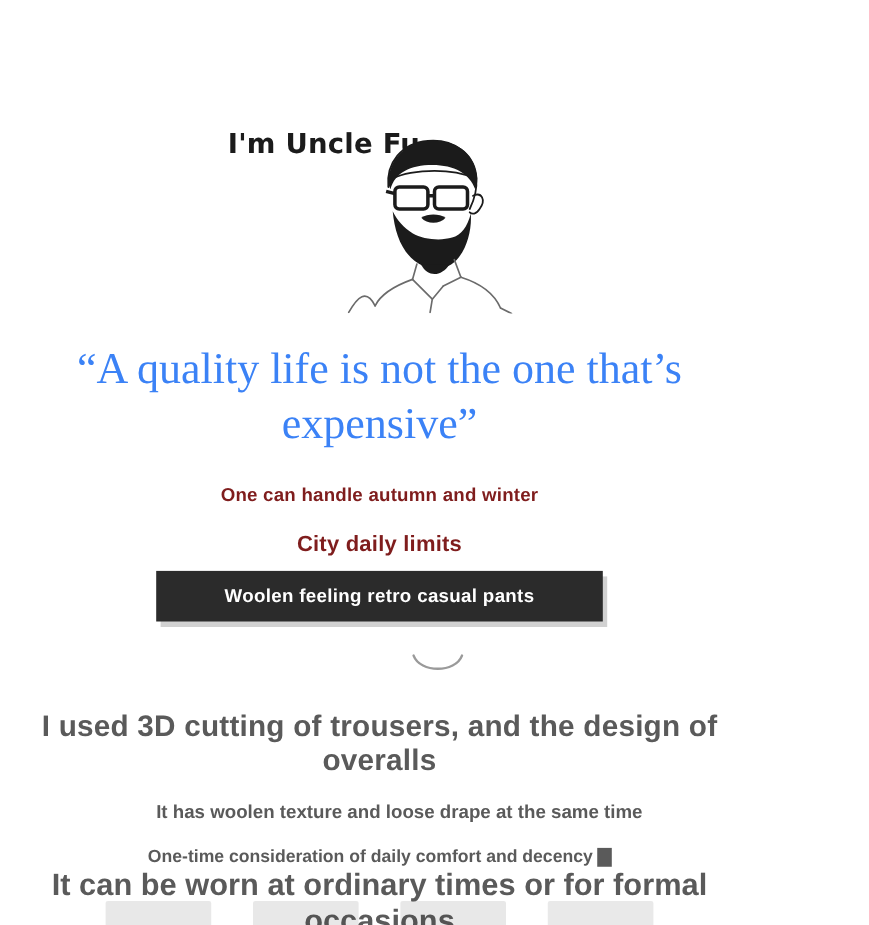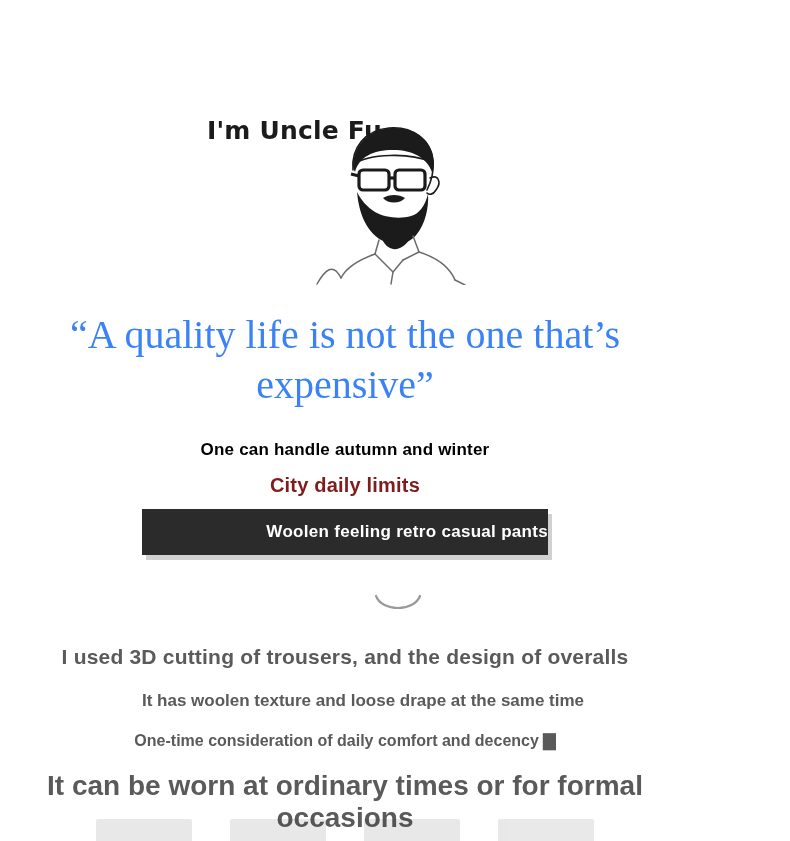--- a/index.html
+++ b/index.html
@@ -67,22 +67,22 @@
   .mid {
     position: absolute;
     left: 0;
     right: 0;
     top: 440px;
     text-align: center;
   }
   .mid-line1 {
     font-size: 17px;
     font-weight: 600;
-    color: #000000;
-    margin-bottom: 14px;
+    color: #7f1d1d;
+    margin-bottom: 24px;
     letter-spacing: 0.2px;
   }
   .mid-line2 {
     font-size: 20px;
     font-weight: 700;
     color: #7f1d1d;
     margin-bottom: 12px;
     letter-spacing: 0.2px;
   }
 
@@ -93,21 +93,21 @@
     margin: 0 auto;
   }
   .banner {
     background: #2b2b2b;
     color: #ffffff;
     font-size: 17px;
     font-weight: 700;
     letter-spacing: 0.3px;
     height: 46px;
     line-height: 46px;
-    text-align: right;
+    text-align: center;
     box-shadow: 4px 5px 0 rgba(0,0,0,0.18);
   }
 
   
   .swoosh {
     position: absolute;
     left: 372px;
     top: 592px;
     width: 52px;
     height: 26px;
@@ -115,38 +115,37 @@
 
   
   .bottom {
     position: absolute;
     left: 0;
     right: 0;
     top: 645px;
     text-align: center;
   }
   .b1 {
-    font-size: 21px;
+    font-size: 27px;
     font-weight: 600;
     color: #5a5a5a;
     margin-bottom: 22px;
     letter-spacing: 0.2px;
   }
   .b2 {
     font-size: 17px;
     font-weight: 600;
     color: #5a5a5a;
     margin-bottom: 20px;
     padding-left: 36px;
   }
   .b3 {
     font-size: 16px;
     font-weight: 600;
     color: #5a5a5a;
-    margin-bottom: 20px;
   }
   .b4 {
     font-size: 28px;
     font-weight: 600;
     color: #5a5a5a;
   }
 
   
   .strip {
     position: absolute;

